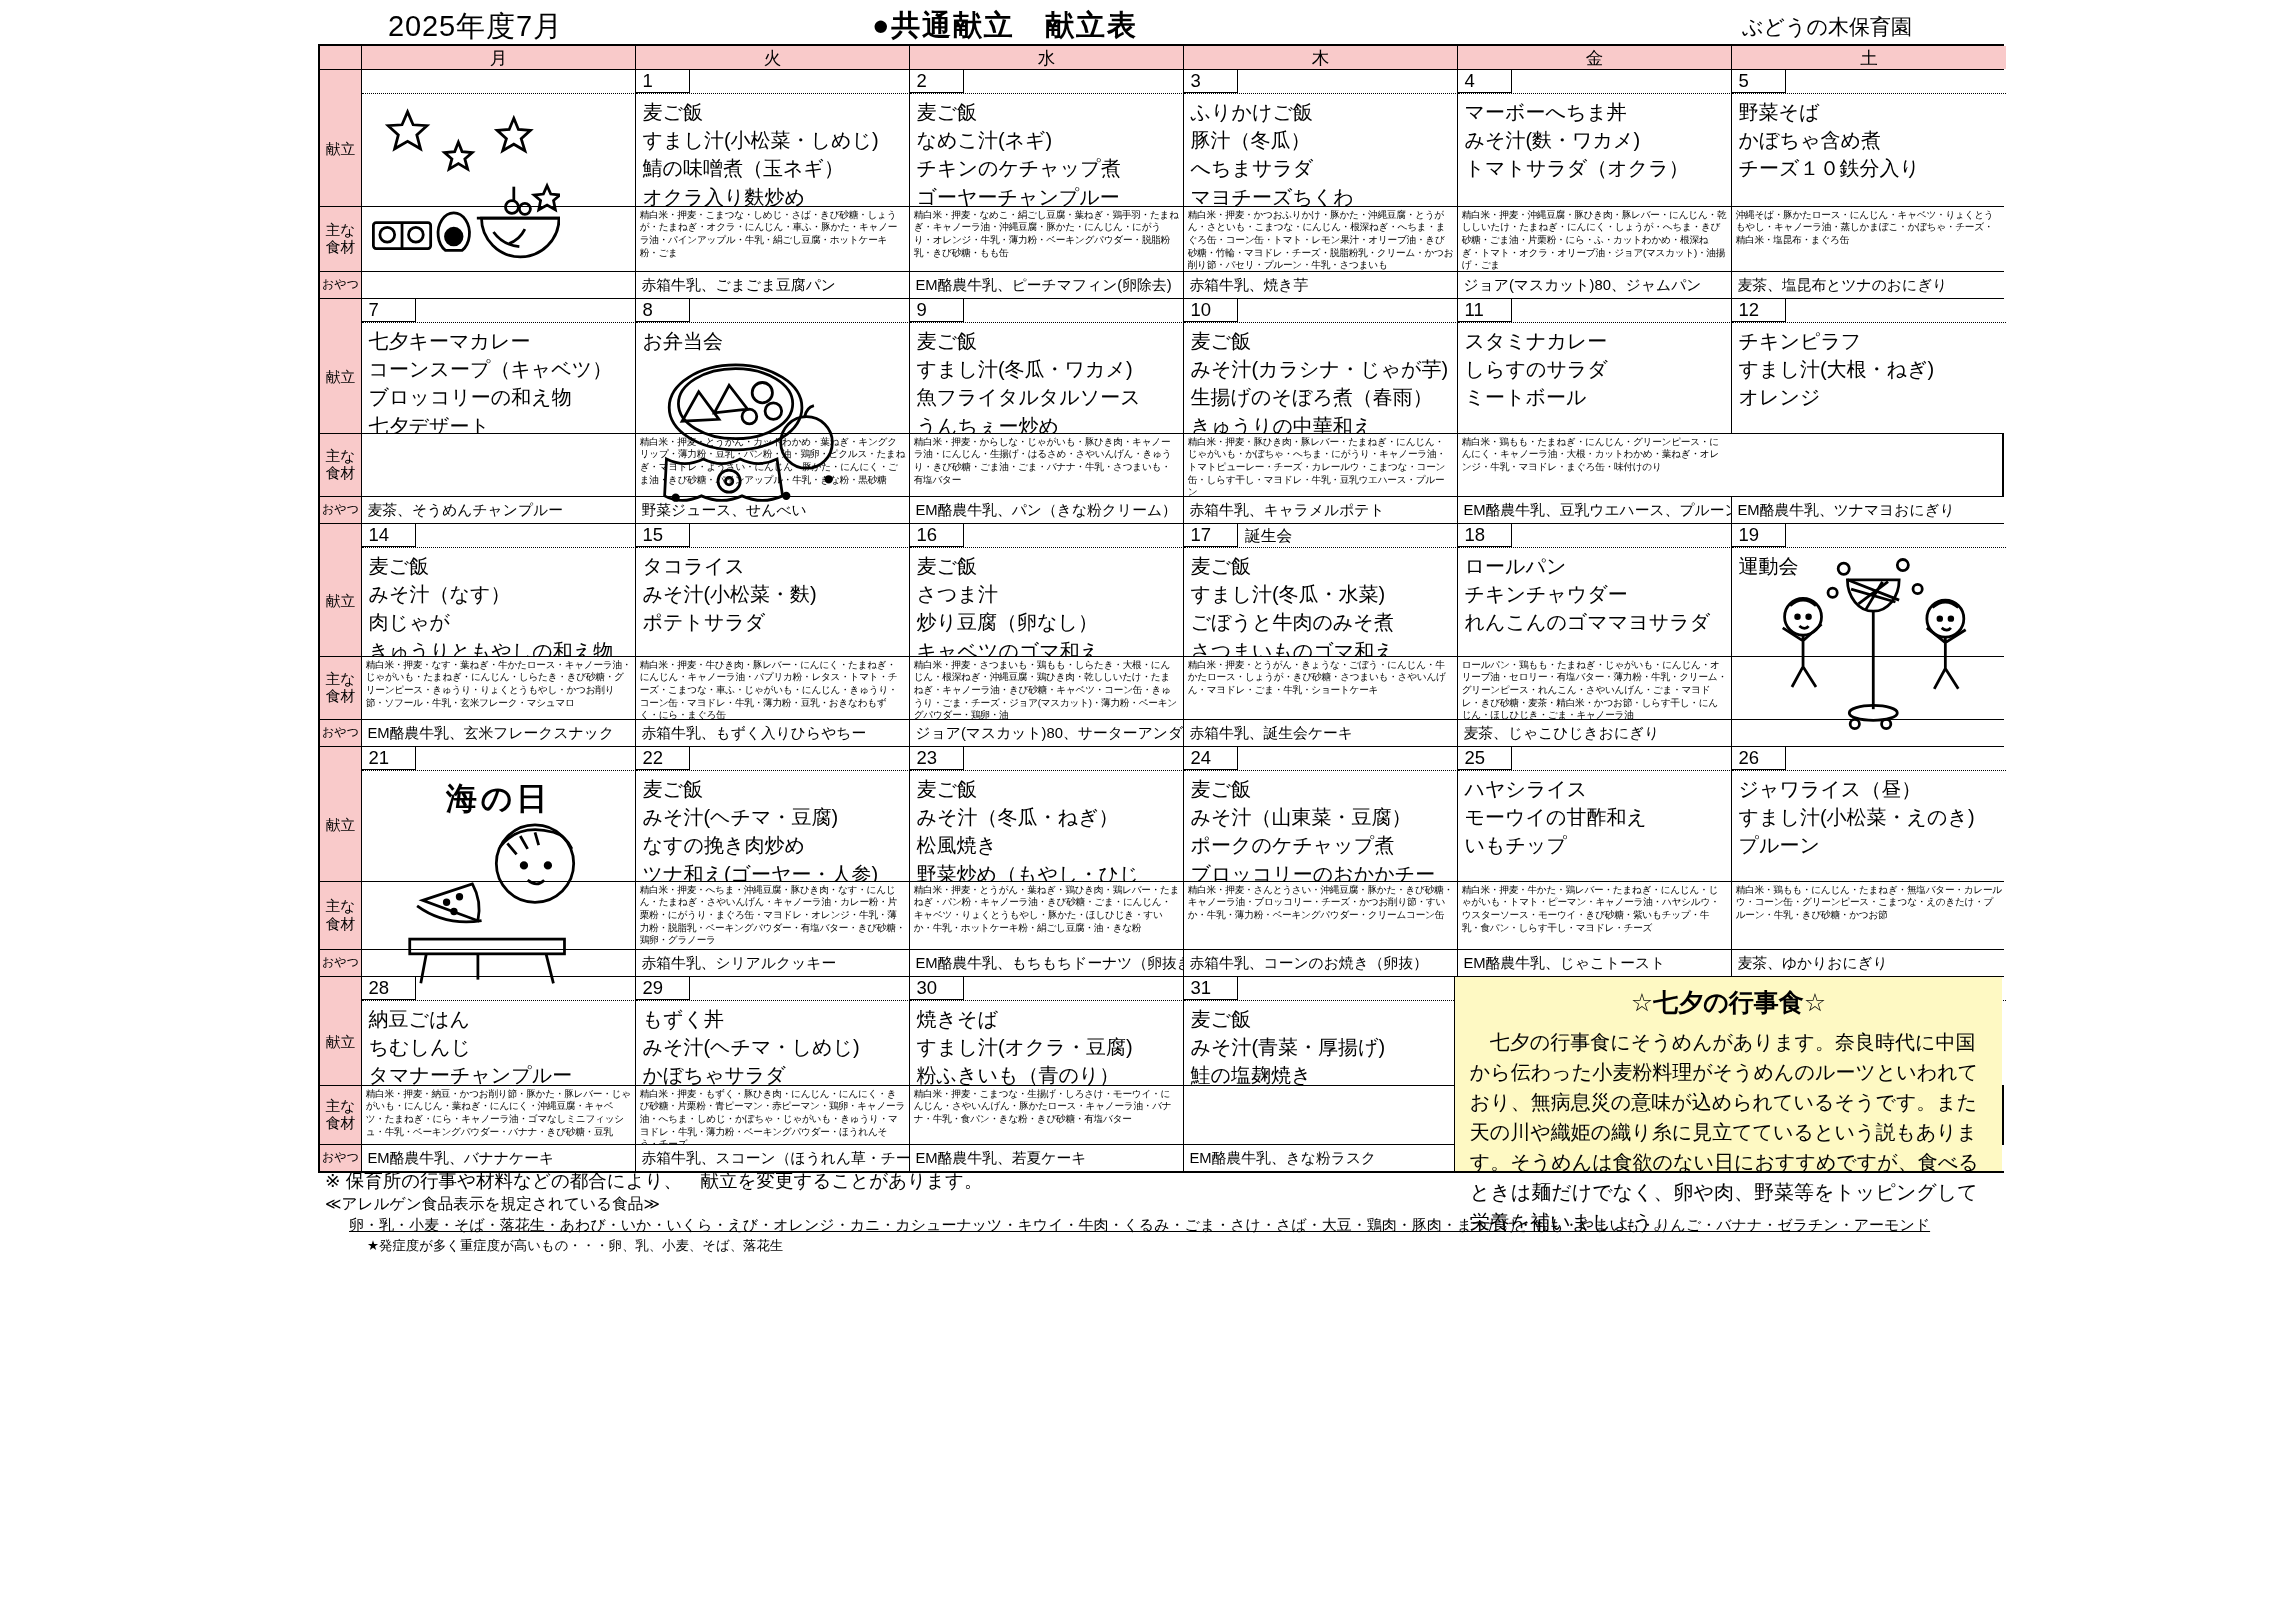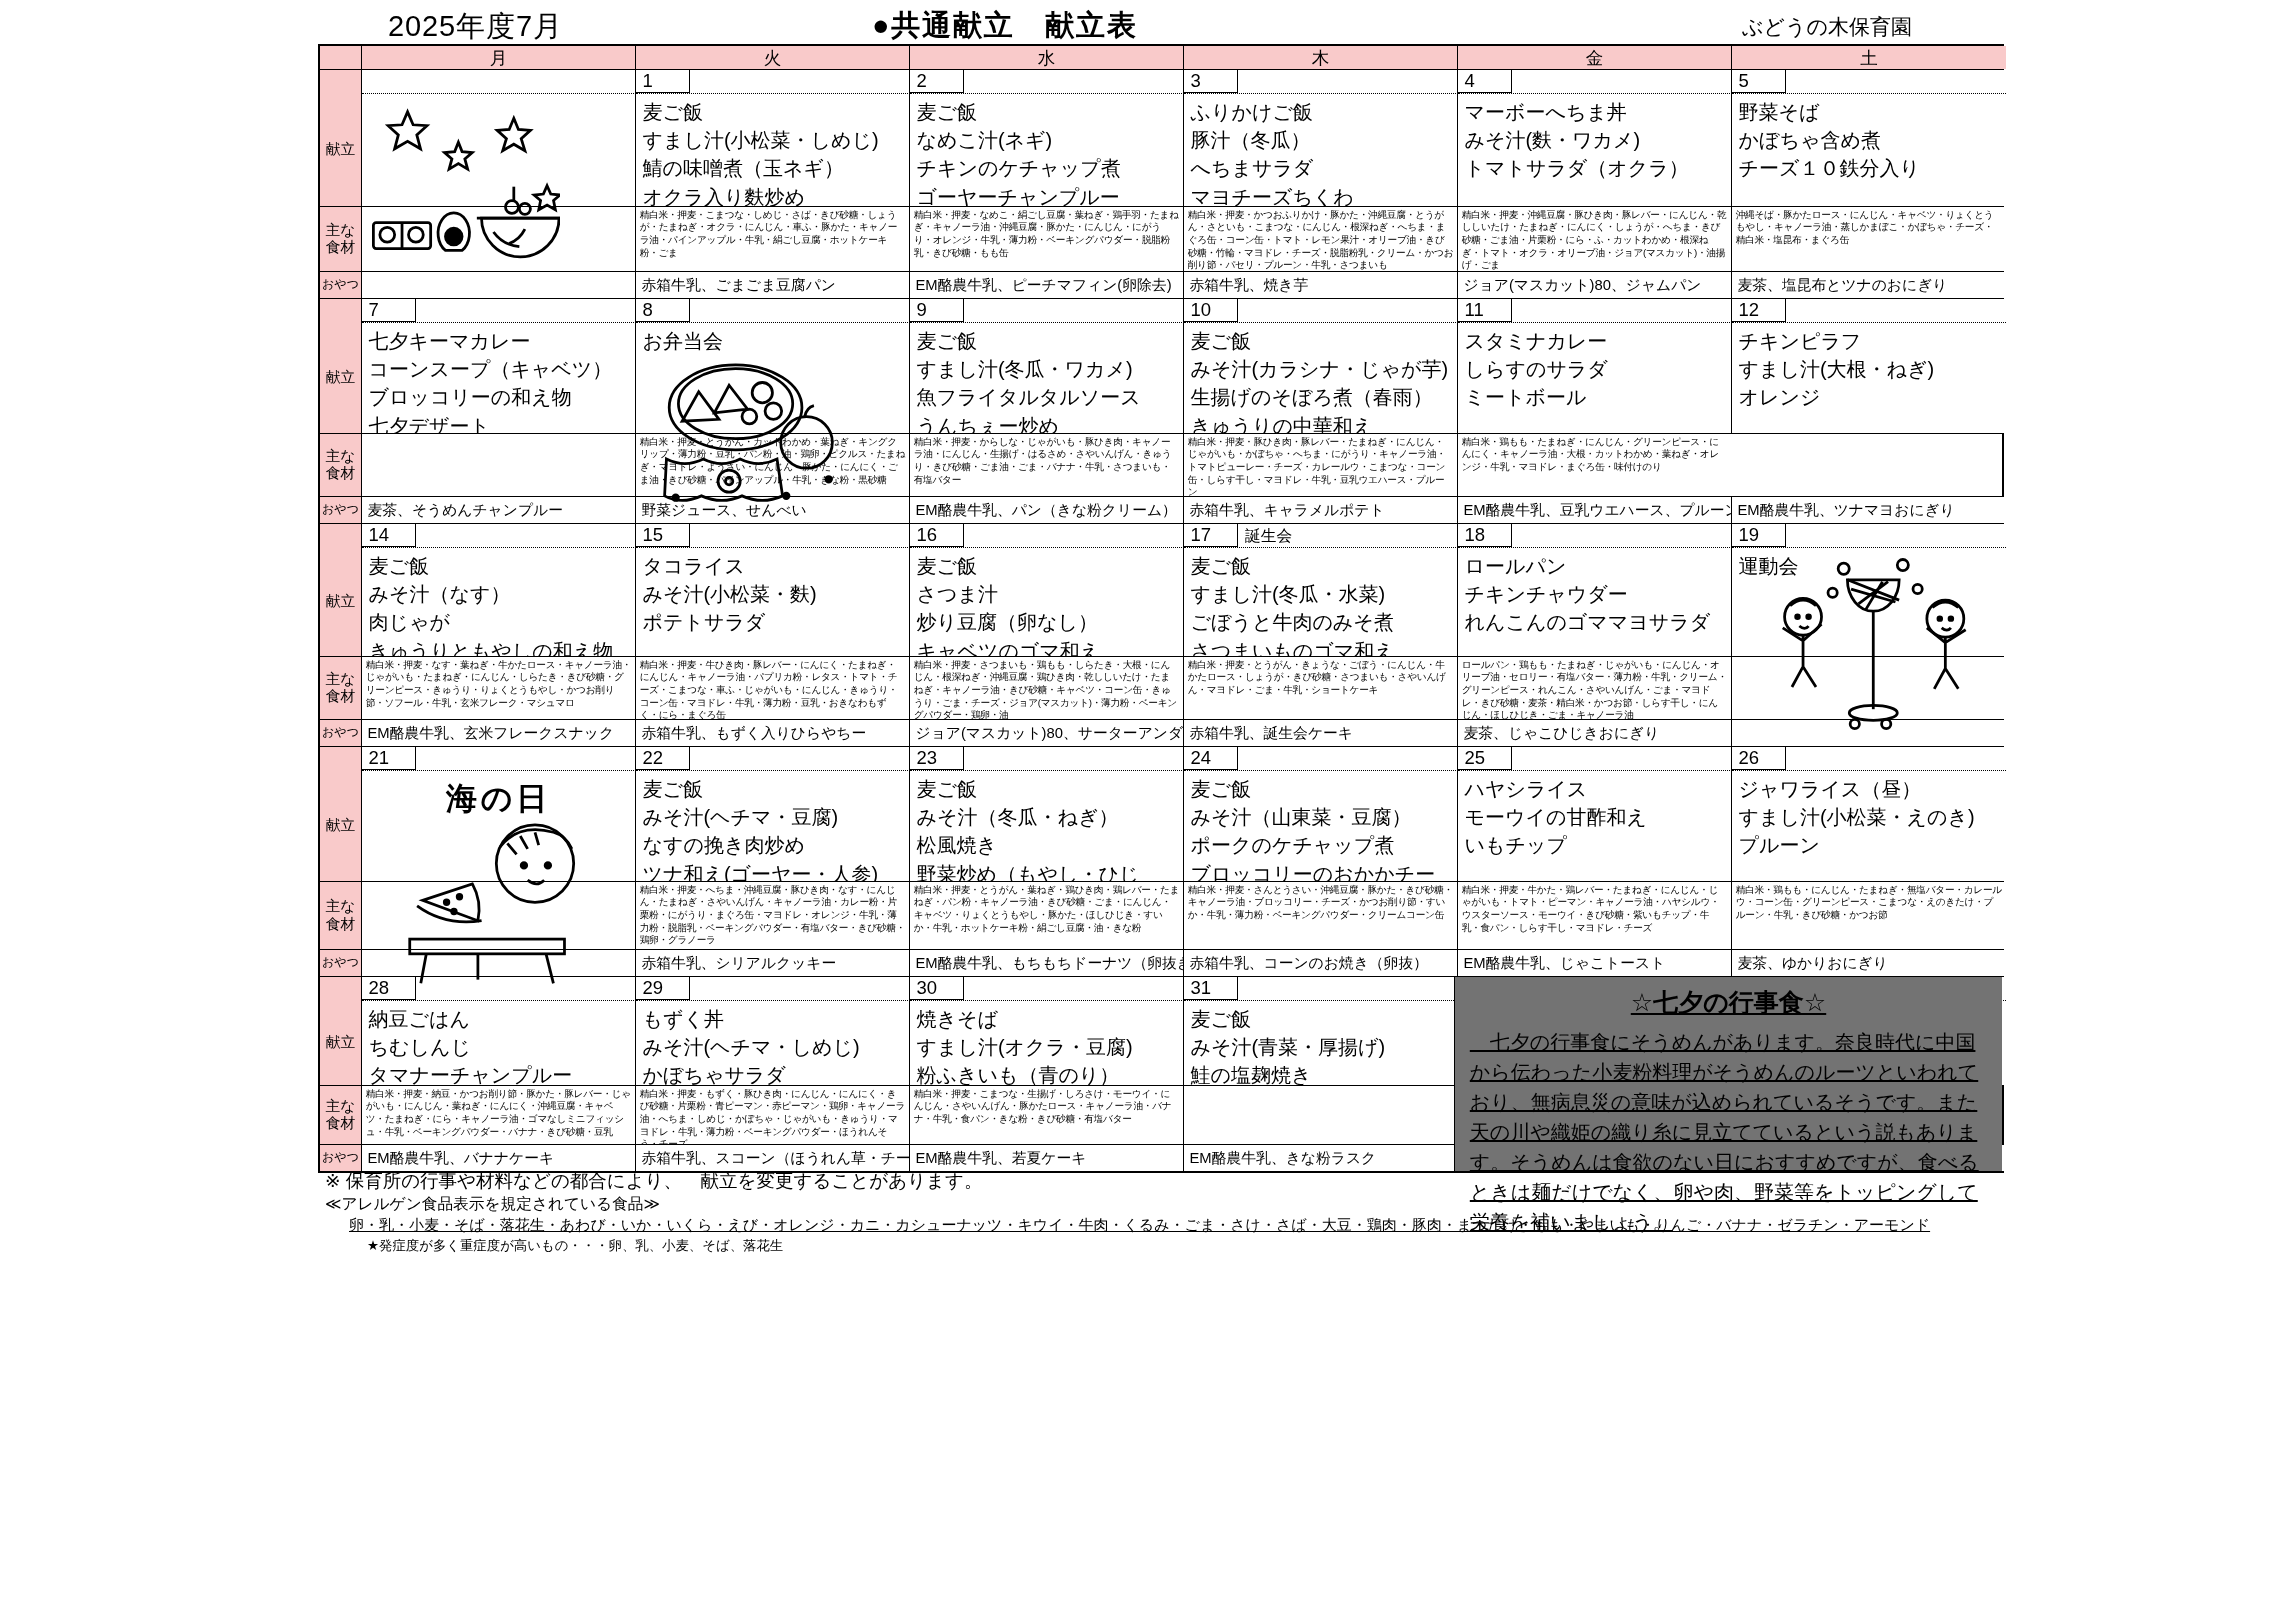--- a/index.html
+++ b/index.html
@@ -22,21 +22,21 @@
   .week:last-child{border-bottom:none;}
   .num-row .day{border-bottom:1.8px dotted #000;}
   .menu-row{border-bottom:1.8px solid #000;}
   .ingr-row{border-bottom:1.8px solid #000;}
   .numbox{position:absolute;left:0;top:0;height:100%;min-width:54px;padding:0 7.4px 0 6.5px;border-right:1.8px solid #000;border-bottom:1.8px solid #000;font-size:18.5px;display:flex;align-items:center;background:#fff;box-sizing:border-box;}
   .daynote{position:absolute;left:61px;top:1.8px;font-size:15.7px;}
   .menu-cell{padding:3.7px 6.5px;font-size:20px;line-height:1.42;white-space:pre-line;}
   .holiday{margin-top:7.4px;text-align:center;font-size:31px;font-weight:bold;letter-spacing:3.7px;}
   .ingr-cell{padding:1.8px 3.7px;font-size:9.7px;line-height:1.3;letter-spacing:-0.3px;}
   .snack-cell{padding:2.8px 5.5px;font-size:14.8px;white-space:nowrap;display:flex;align-items:center;}
-  .tanabata{position:absolute;right:0;top:0;width:548px;height:100%;background:#737373;border-left:1.8px solid #000;z-index:6;box-sizing:border-box;padding:5.5px 14.8px;text-decoration:underline;}
+  .tanabata{position:absolute;right:0;top:0;width:548px;height:100%;background:#fef9c3;border-left:1.8px solid #000;z-index:6;box-sizing:border-box;padding:5.5px 14.8px;}
   .tanabata .t-title{font-size:25px;font-weight:bold;text-align:center;margin:3.7px 0 7.4px;}
   .tanabata .t-body{font-size:20px;line-height:1.5;}
   .illo{position:absolute;z-index:5;}
   svg{display:block;}
   
   .f-note{left:325px;top:1168px;font-size:18.5px;}
   .f-allergen-h{left:325px;top:1194px;font-size:15.7px;}
   .f-allergen-list{left:349px;top:1216px;font-size:15px;text-decoration:underline;}
   .f-severe{left:367px;top:1237px;font-size:13.4px;}
 </style>

